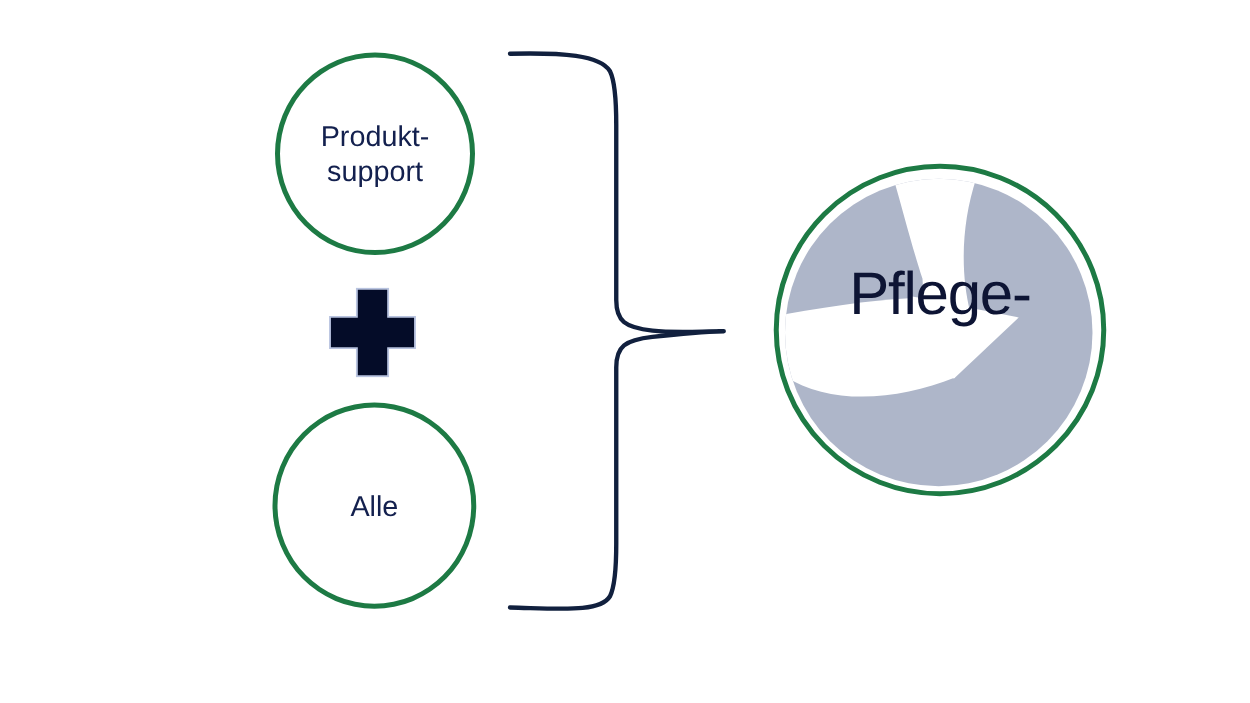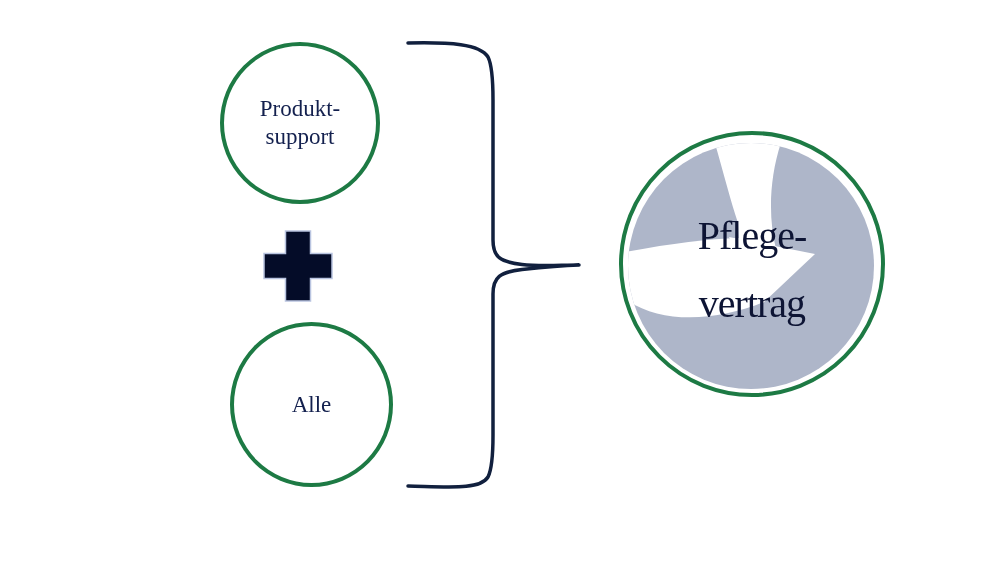--- a/index.html
+++ b/index.html
@@ -8,51 +8,51 @@
     --dark_navy:#0d1434;
     --plus:#040c28;
     --plus_edge:#b9c4e0;
     --brace:#11203e;
     --gray_blue:#aeb6c9;
     --canvas:#ffffff;
   }
   *{margin:0;padding:0;box-sizing:border-box;}
   html,body{width:1000px;height:562px;background:var(--canvas);overflow:hidden;}
   body{font-family:"Liberation Sans", sans-serif;position:relative;}
-  .canvas{position:absolute;left:0;top:0;width:840px;height:562px;background:var(--canvas);font-family:Liberation Serif, serif;}
+  .canvas{position:absolute;left:0;top:0;width:840px;height:562px;background:var(--canvas);}
 
   .ring-circle{
     position:absolute;
     border:4px solid var(--green);
     border-radius:50%;
     background:#fff;
     display:flex;
     flex-direction:column;
     align-items:center;
     justify-content:center;
     text-align:center;
     color:var(--navy);
     font-size:23px;
     line-height:28px;
     font-weight:500;
   }
   .circle-top{left:220px;top:42px;width:160px;height:162px;}
-  .circle-bottom{left:230px;top:322px;width:163px;height:165px;}
+  .circle-bottom{left:218px;top:322px;width:163px;height:165px;}
 
   .plus-wrap{position:absolute;left:263px;top:230px;width:70px;height:72px;}
 
   .brace-wrap{position:absolute;left:400px;top:35px;width:195px;height:465px;}
 
   .result-wrap{position:absolute;left:612px;top:125px;width:280px;height:280px;}
   .result-label{
     position:absolute;
     left:642px;top:202px;width:220px;
     text-align:center;
     color:var(--dark_navy);
-    font-size:40px;
+    font-size:48px;
     line-height:68px;
     font-weight:500;
     letter-spacing:-1px;
     white-space:nowrap;
   }
   .line{display:block;}
 </style>
 </head>
 <body>
 
@@ -114,16 +114,15 @@
 
         <path d="M 8 128
                  C 55 119, 95 114, 127 113
                  L 152 177
                  C 102 197, 44 200, 8 170 Z"></path>
       </g>
     </svg>
   </div>
   <div class="result-label">
     <span class="line">Pflege-</span>
-    <span class="line">vertrag</span>
   </div>
 
 </div>
 
 </body></html>

